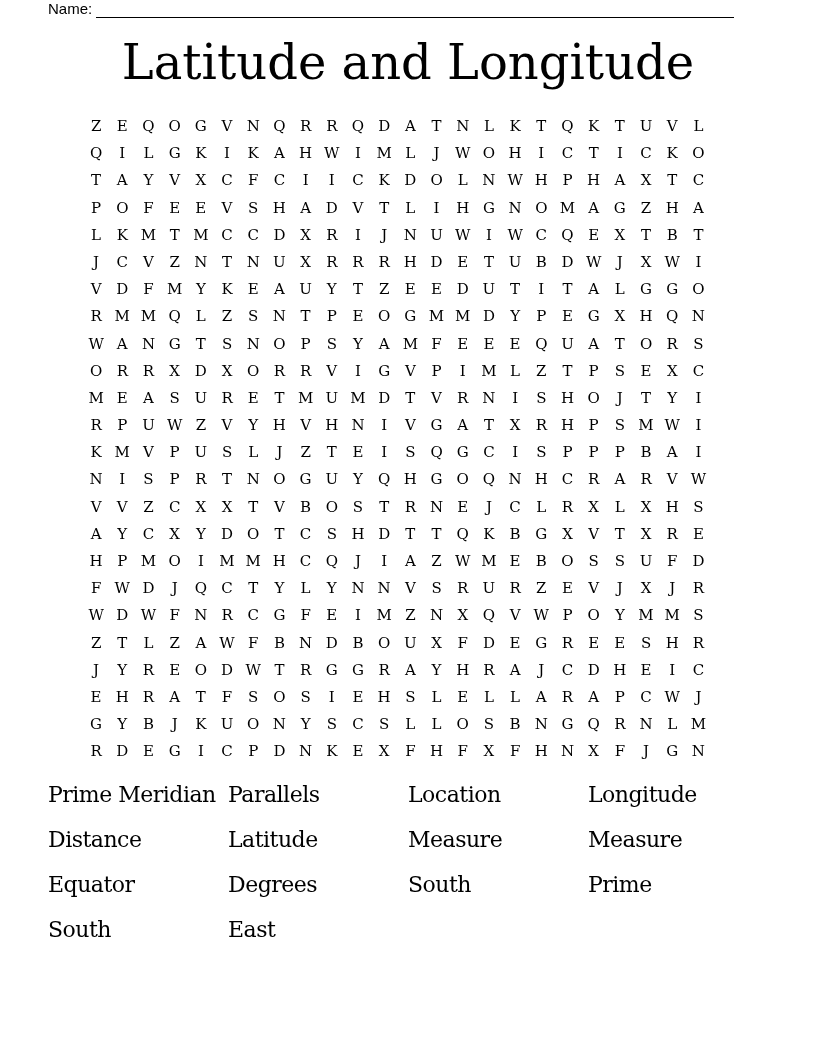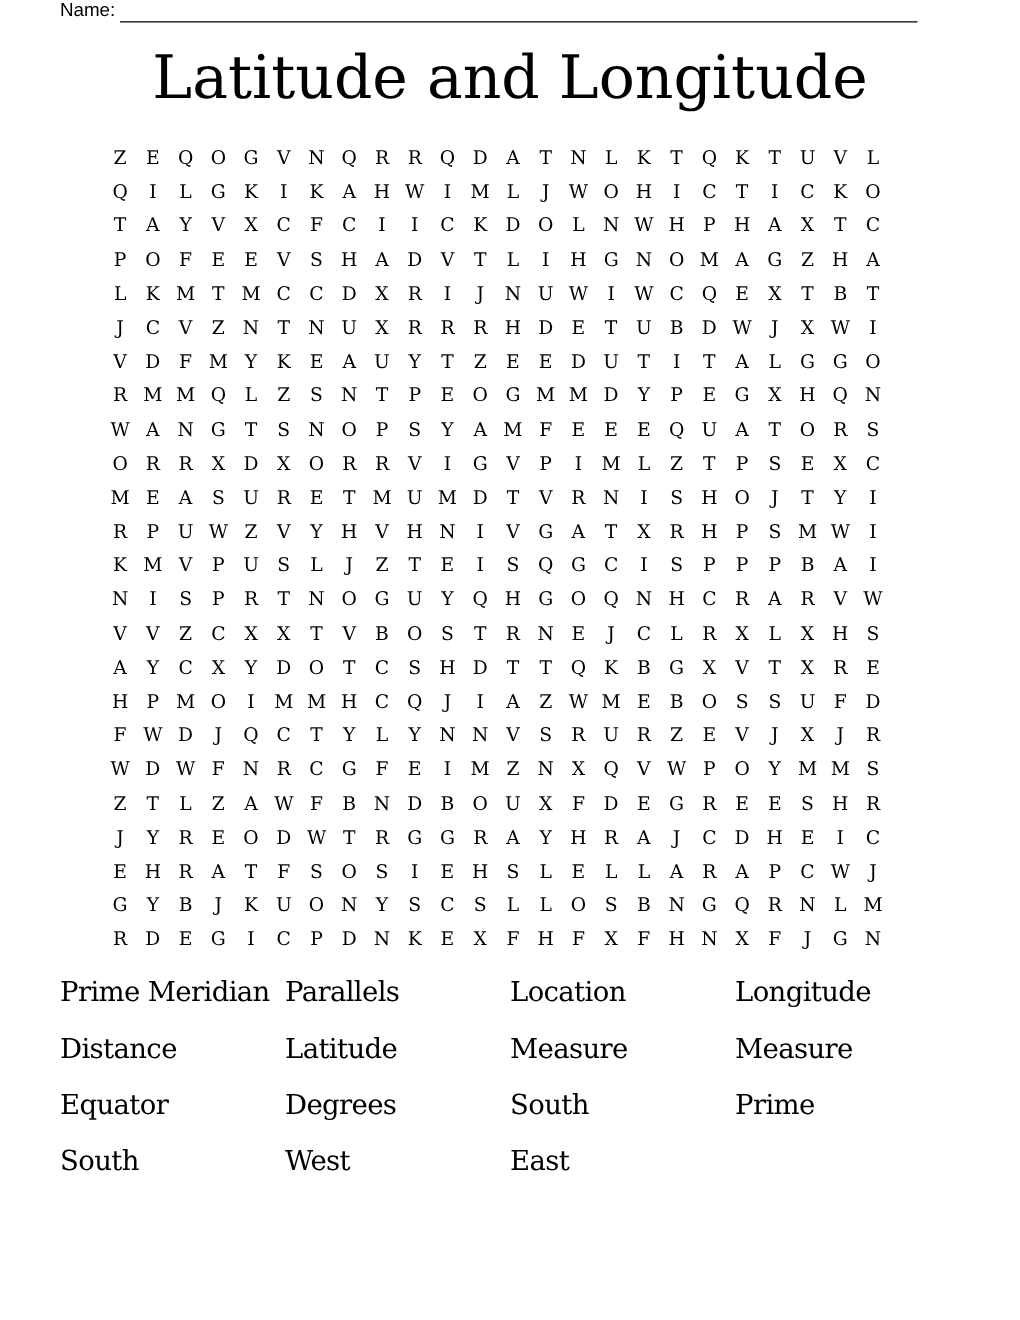--- a/index.html
+++ b/index.html
@@ -678,15 +678,14 @@
     <div class="word">Longitude</div>
     <div class="word">Distance</div>
     <div class="word">Latitude</div>
     <div class="word">Measure</div>
     <div class="word">Measure</div>
     <div class="word">Equator</div>
     <div class="word">Degrees</div>
     <div class="word">South</div>
     <div class="word">Prime</div>
     <div class="word">South</div>
-    <div class="word">West</div>
     <div class="word">East</div>
   </div>
 
 </body></html>

